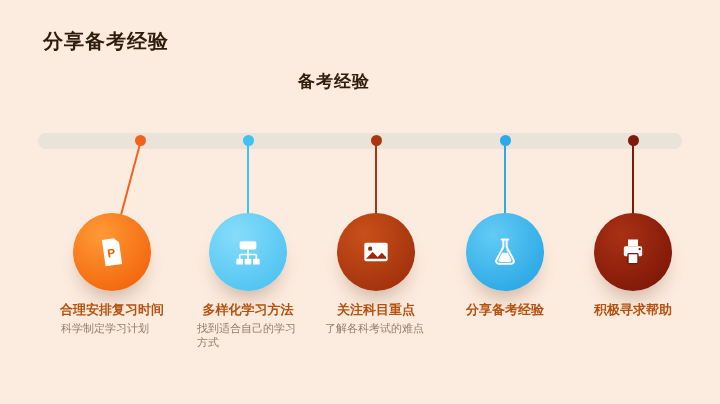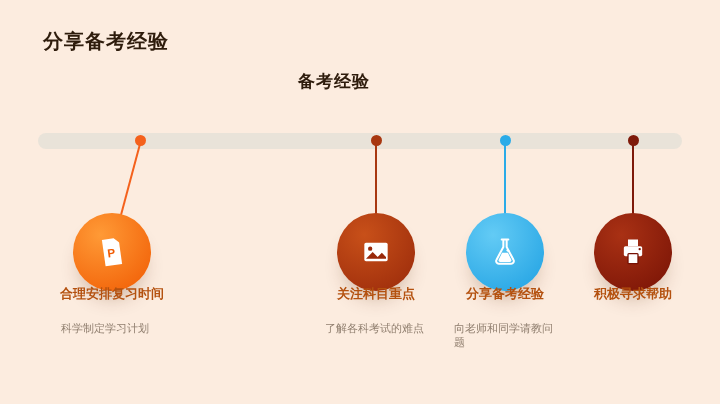--- a/index.html
+++ b/index.html
@@ -37,21 +37,21 @@
   }
   .m0 .pendant{left:92px;height:74px;transform:rotate(15deg);transform-origin:top center;}
   .circle{
     position:absolute;top:213px;left:26px;width:78px;height:78px;border-radius:50%;
     background:radial-gradient(circle at 35% 28%,var(--c1,#ff9a36),var(--c2,#f05a02));
     box-shadow:0 14px 20px -8px rgba(90,40,10,.30);
     display:flex;align-items:center;justify-content:center;
   }
   .circle svg{display:block;}
   .item-title{
-    position:absolute;top:285px;left:0;width:130px;text-align:center;
+    position:absolute;top:301px;left:0;width:130px;text-align:center;
     font-size:13px;font-weight:bold;color:var(--item-title,#b4510f);
   }
   .item-desc{
     position:absolute;top:321px;left:14px;width:102px;text-align:left;
     font-size:11px;line-height:14px;color:var(--item-desc,#8f7e6e);
   }
 </style>
 </head>
 <body>
 
@@ -71,20 +71,37 @@
             <path d="M28 8 L34 14 H28 Z" fill="#ffffff" fill-opacity="0.65"></path>
             <text x="23" y="30" font-size="14" font-weight="bold" text-anchor="middle" fill="var(--c2)" font-family="Liberation Sans, sans-serif">P</text>
           </g>
         </svg>
       </span>
     </div>
     <div class="item-title">合理安排复习时间</div>
     <div class="item-desc">科学制定学习计划</div>
   </div>
 
+  <div class="milestone m1" style="--accent: #3fc1f2; --c1: #86ddfa; --c2: #44bdf1;">
+    <div class="pendant"></div>
+    <div class="dot"></div>
+    <div class="circle">
+      <span>
+        <svg viewBox="0 0 48 48" width="40" height="40">
+          <rect x="14" y="11" width="20" height="10" rx="2" fill="#ffffff"></rect>
+          <path d="M24 21 V27 M14 27 H34 M14 27 V32 M24 27 V32 M34 27 V32" stroke="#ffffff" stroke-width="2" fill="none"></path>
+          <rect x="10" y="32" width="8" height="7" rx="1" fill="#ffffff"></rect>
+          <rect x="20" y="32" width="8" height="7" rx="1" fill="#ffffff"></rect>
+          <rect x="30" y="32" width="8" height="7" rx="1" fill="#ffffff"></rect>
+        </svg>
+      </span>
+    </div>
+    <div class="item-title">多样化学习方法</div>
+    <div class="item-desc">找到适合自己的学习方式</div>
+  </div>
 
   <div class="milestone m2" style="--accent: #a83710; --c1: #c85019; --c2: #99290a;">
     <div class="pendant"></div>
     <div class="dot"></div>
     <div class="circle">
       <span>
         <svg viewBox="0 0 48 48" width="40" height="40">
           <rect x="10" y="13" width="28" height="22" rx="2" fill="#ffffff"></rect>
           <circle cx="17" cy="20" r="2.6" fill="var(--c2)"></circle>
           <path d="M12 32 L20 24 L26 30 L31 25 L36 30 V32 Z" fill="var(--c2)"></path>
@@ -101,21 +118,20 @@
     <div class="circle">
       <span>
         <svg viewBox="0 0 48 48" width="40" height="40">
           <path d="M20 9 H28 M22 9 V18 L14 33 A3.2 3.2 0 0 0 17 38 H31 A3.2 3.2 0 0 0 34 33 L26 18 V9" stroke="#ffffff" stroke-width="2.4" fill="none" stroke-linecap="round" stroke-linejoin="round"></path>
           <path d="M20.5 25 L16.5 33 A2 2 0 0 0 18.5 36 H29.5 A2 2 0 0 0 31.5 33 L27.5 25 Z" fill="#ffffff"></path>
           <circle cx="27.5" cy="22" r="1.7" fill="#ffffff"></circle>
         </svg>
       </span>
     </div>
     <div class="item-title">分享备考经验</div>
-    <div class="item-desc">向老师和同学请教问题</div>
   </div>
 
   <div class="milestone m4" style="--accent: #7e1a0a; --c1: #a93114; --c2: #771205;">
     <div class="pendant"></div>
     <div class="dot"></div>
     <div class="circle">
       <span>
         <svg viewBox="0 0 48 48" width="40" height="40">
           <rect x="18" y="9" width="12" height="8" fill="#ffffff"></rect>
           <rect x="13" y="17" width="22" height="12" rx="2" fill="#ffffff"></rect>

